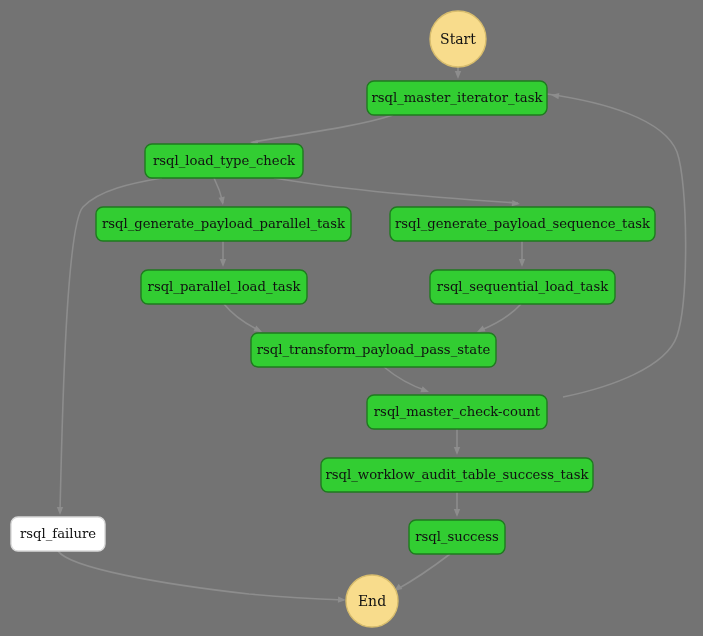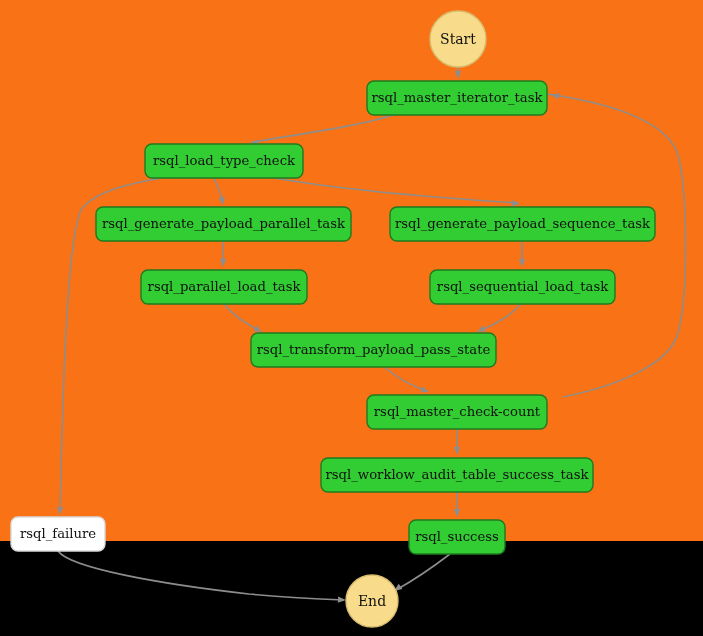--- a/index.html
+++ b/index.html
@@ -9,22 +9,22 @@
   }
   body {
     width: 703px;
     height: 636px;
     overflow: hidden;
     font-family: "DejaVu Serif", "Liberation Serif", serif;
   }
   #graph-root {
     position: relative;
     width: 703px;
-    height: 541px;
-    background: #f97316;
+    height: 636px;
+    background: #737373;
   }
   svg.graph-canvas {
     position: absolute;
     top: 0;
     left: 0;
     width: 703px;
     height: 636px;
     display: block;
   }
   .edge-path {

